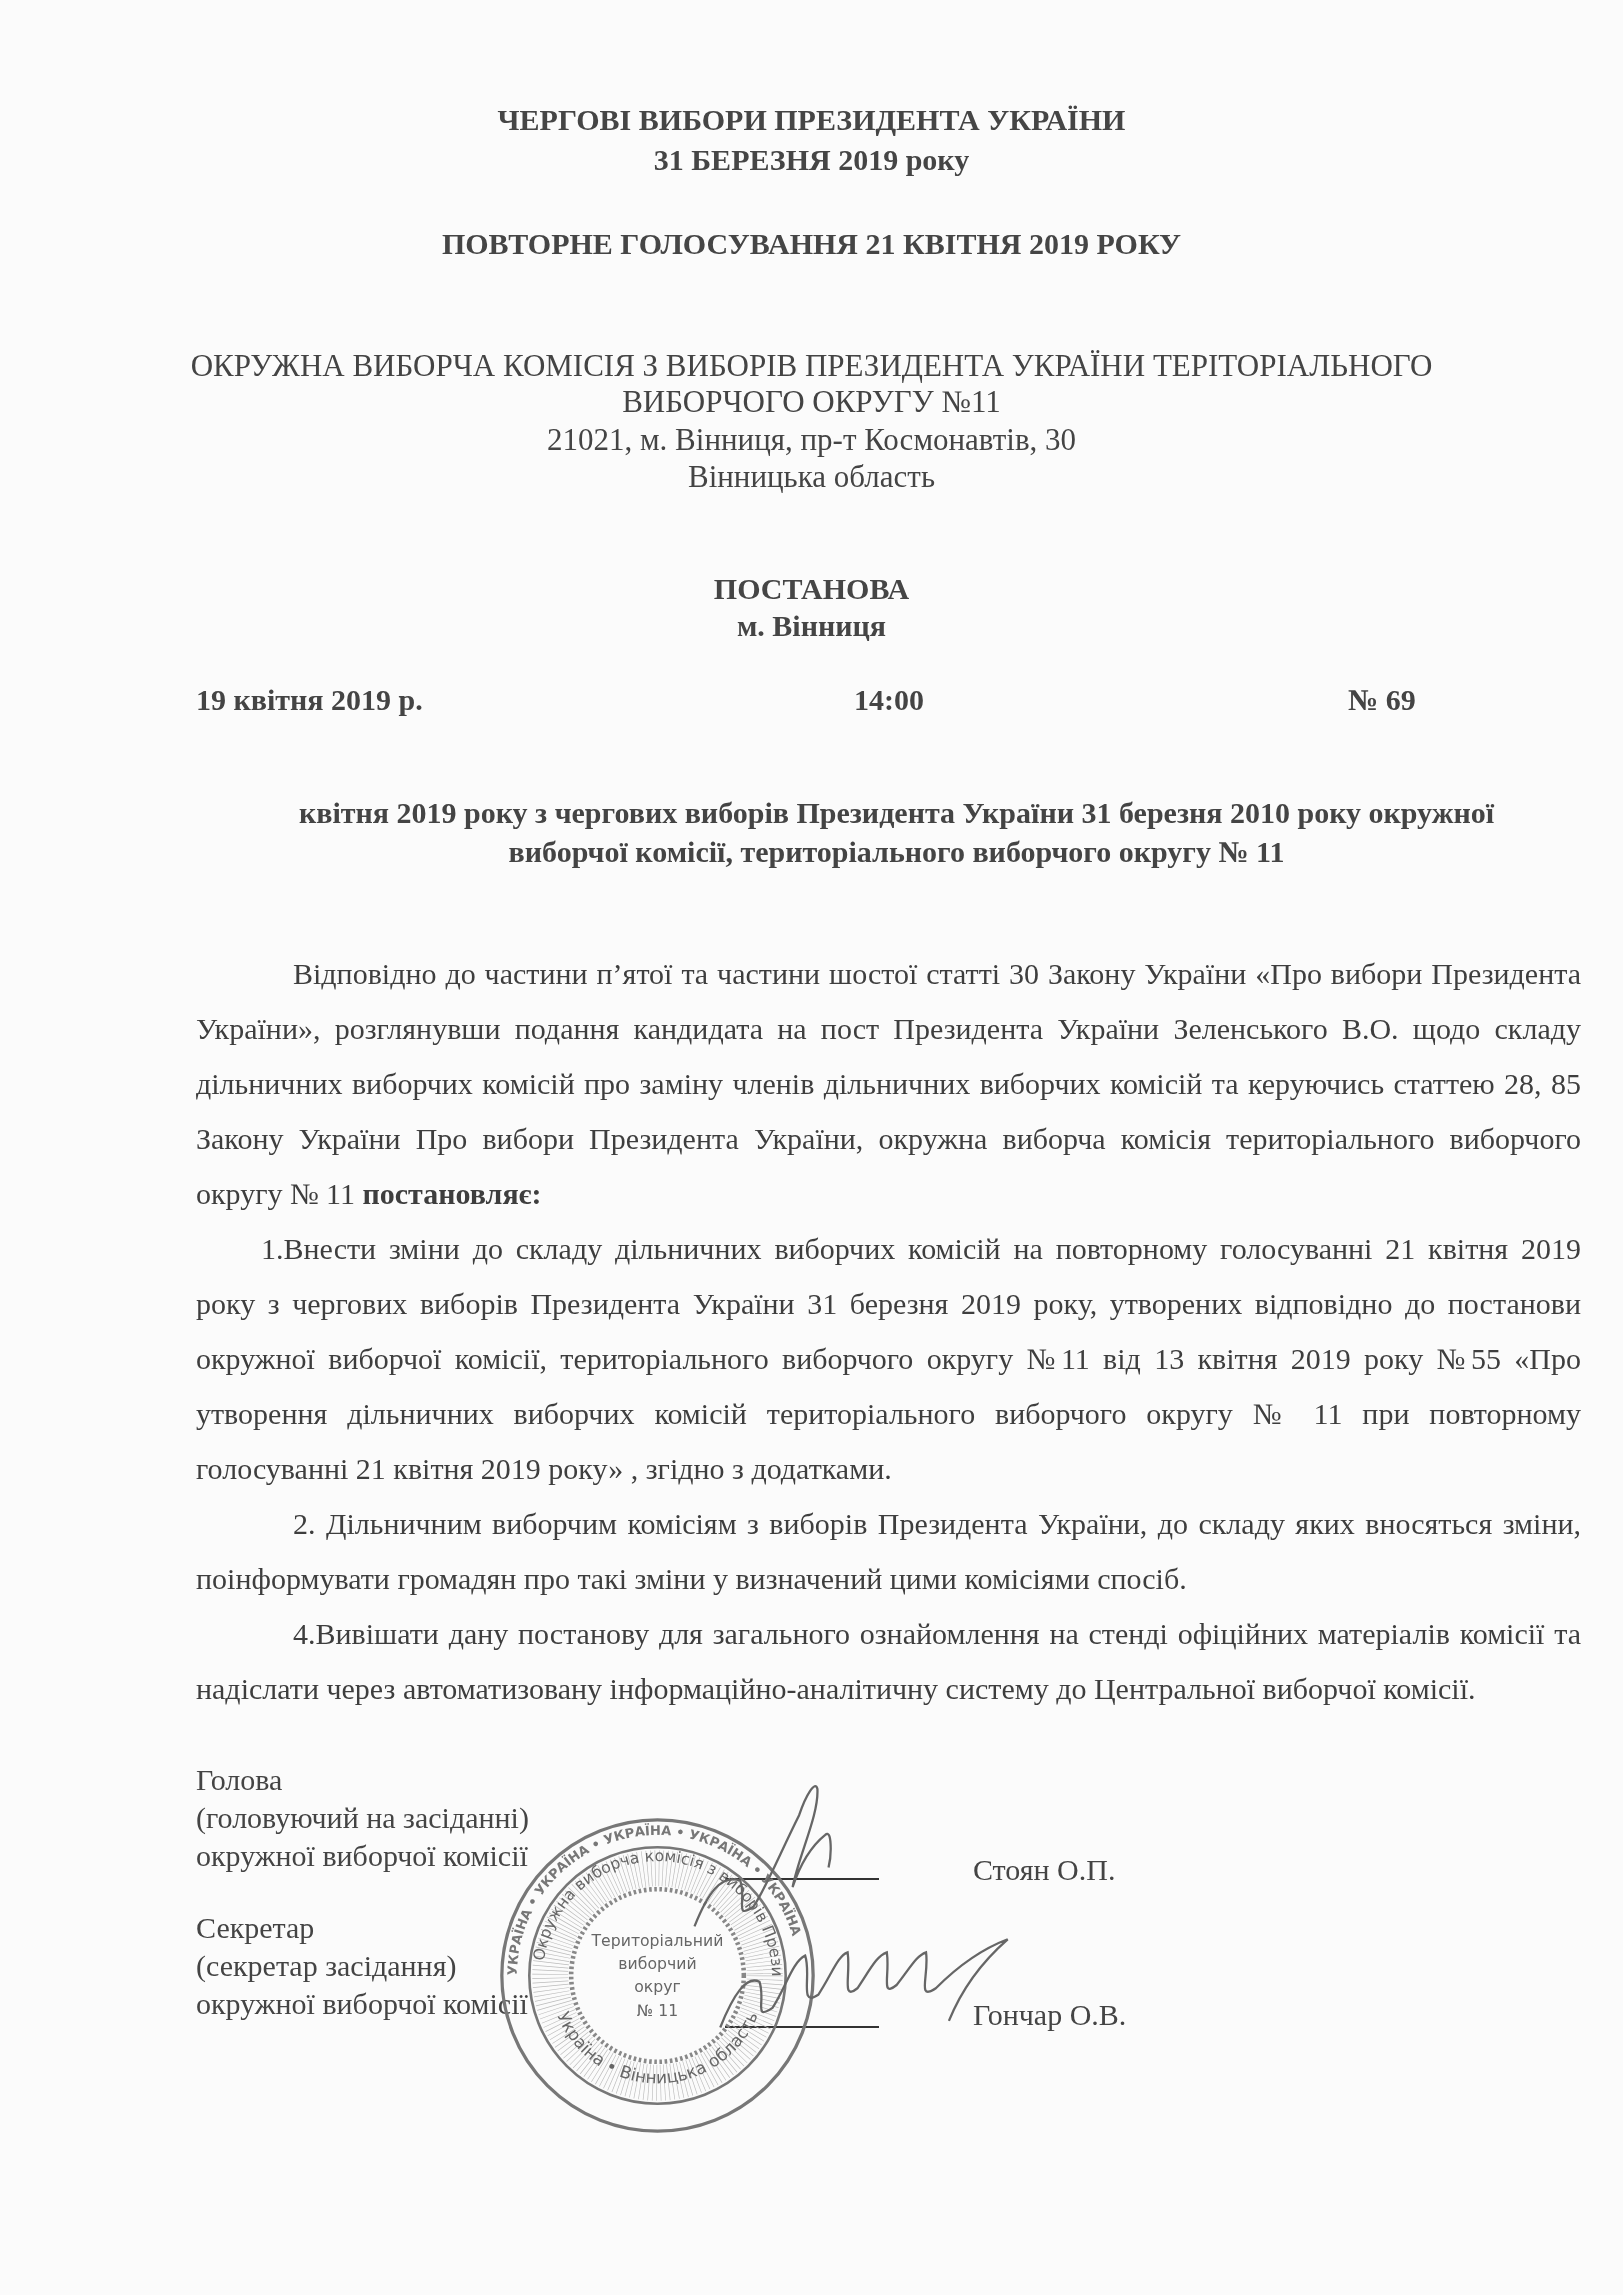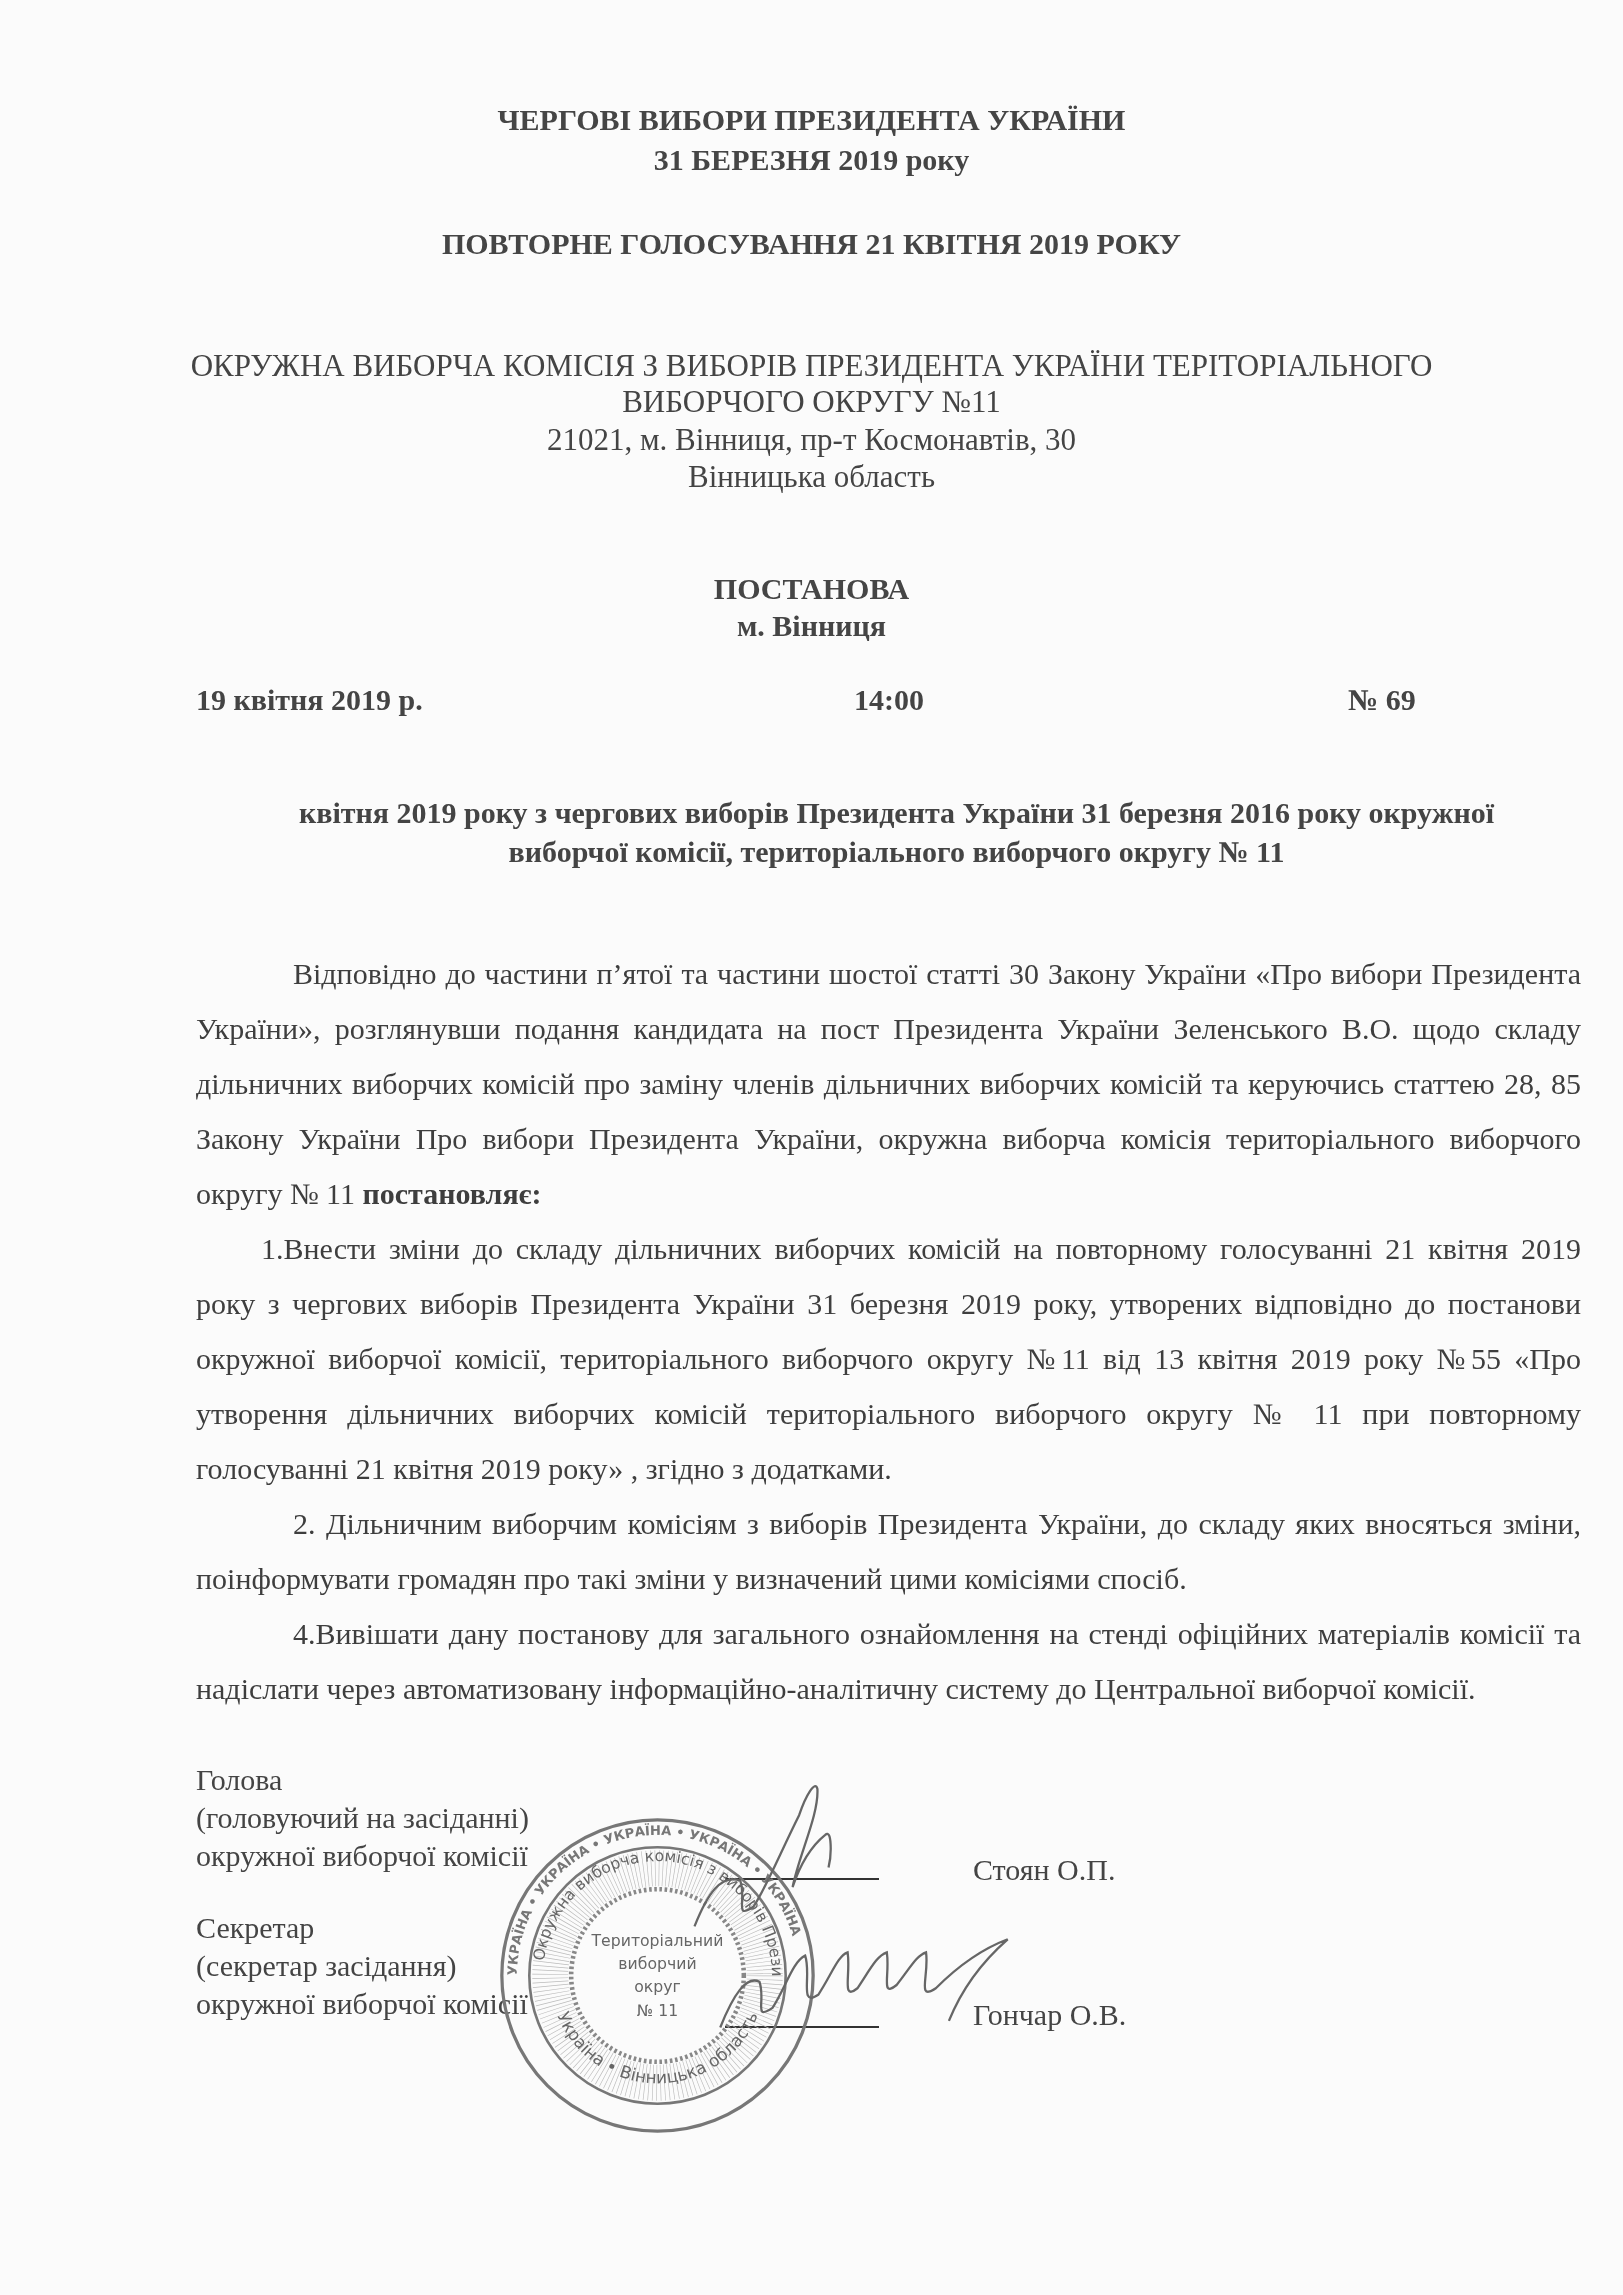--- a/index.html
+++ b/index.html
@@ -50,21 +50,21 @@
   <div class="center hdr" style="top:553px;">ПОСТАНОВА</div>
   <div class="center hdr" style="top:590px;">м. Вінниця</div>
 
   <div class="meta-row">
     <span style="left:0;">19  квітня 2019 р.</span>
     <span style="left:658px;">14:00</span>
     <span style="left:1152px;">№ 69</span>
   </div>
 
   <div class="title-block" style="top:778px;">
-    <span style="display:block;">квітня 2019 року з чергових виборів Президента України 31 березня 2016 року окружної</span>
+    <span style="display:block;">квітня 2019 року з чергових виборів Президента України 31 березня 2010 року окружної</span>
     <span style="display:block;">виборчої комісії, територіального виборчого округу № 11</span>
   </div>
 
   <div class="body-block" style="top:931px;">
     <p class="indent"><span>Відповідно до частини п’ятої  та частини шостої статті 30 Закону України «Про вибори Президента України», розглянувши подання кандидата на пост Президента України  Зеленського В.О. щодо складу дільничних виборчих комісій  про заміну членів дільничних виборчих комісій та керуючись статтею 28, 85 Закону України Про вибори Президента України, окружна виборча комісія територіального виборчого округу № 11</span> <b>постановляє:</b></p>
     <p class="indent-sm">1.Внести зміни до складу дільничних виборчих комісій на повторному голосуванні 21 квітня 2019 року з чергових виборів Президента України 31 березня 2019 року, утворених відповідно до постанови окружної виборчої комісії, територіального виборчого округу №11 від 13 квітня 2019 року №55  «Про утворення дільничних виборчих комісій територіального виборчого округу № 11 при повторному голосуванні 21 квітня 2019 року» , згідно з додатками.</p>
     <p class="indent">2. Дільничним виборчим комісіям з виборів Президента України, до складу яких вносяться зміни, поінформувати громадян про такі зміни у визначений цими комісіями спосіб.</p>
     <p class="indent">4.Вивішати дану постанову для загального ознайомлення на стенді офіційних матеріалів комісії та надіслати через автоматизовану інформаційно-аналітичну систему до Центральної виборчої комісії.</p>
   </div>
 

